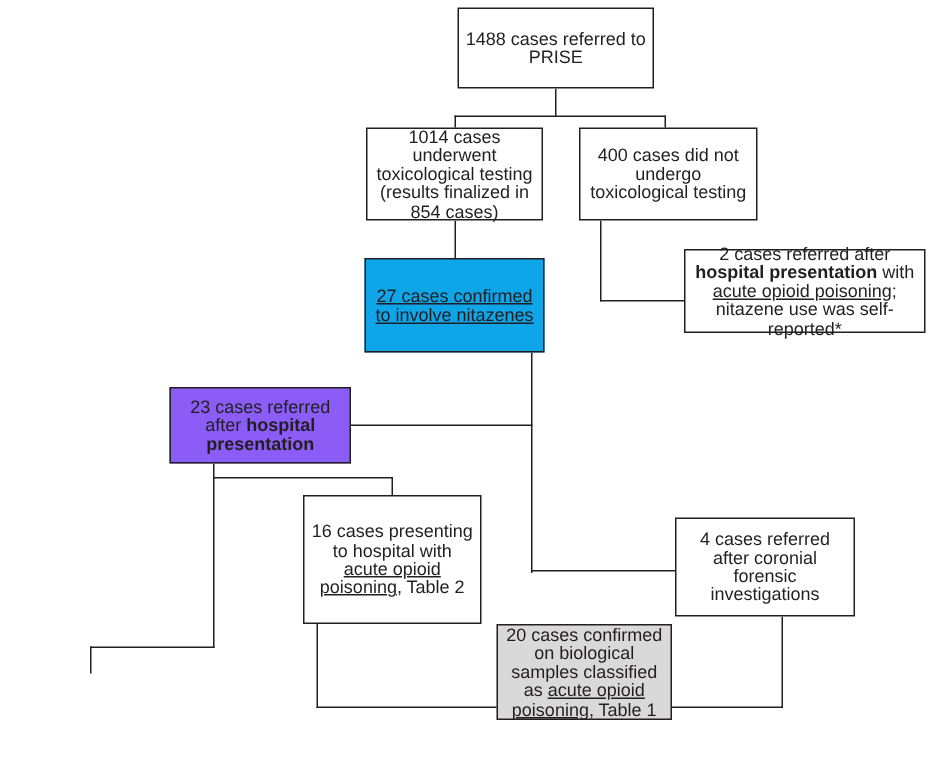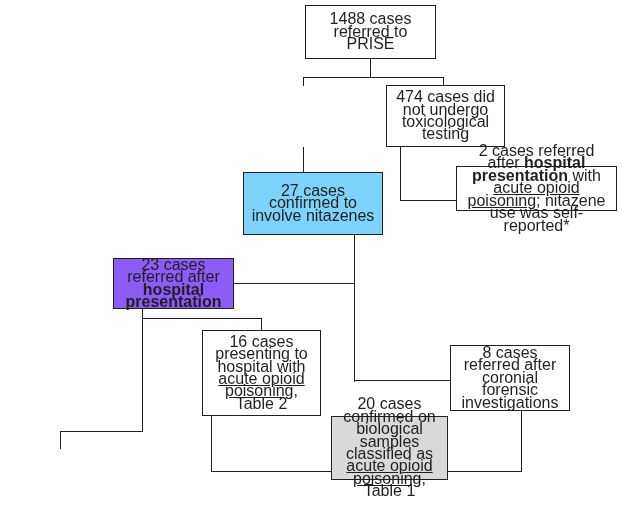--- a/index.html
+++ b/index.html
@@ -18,21 +18,21 @@
   .node {
     position: absolute;
     box-sizing: border-box;
     border: 1.4px solid #231f20;
     background: #ffffff;
     display: flex;
     align-items: center;
     justify-content: center;
     text-align: center;
     color: #231f20;
-    font-size: 16px;
+    font-size: 12px;
     line-height: 12.4px;
     padding: 2px 4px;
   }
   .node.shaded {
     background: #d9d9d9;
   }
   .node .txt {
     display: block;
     width: 100%;
   }
@@ -65,34 +65,37 @@
     <div class="conn v" style="left: 142px; top: 318px; height: 114px; background: rgb(35, 31, 32);"></div>
     <div class="conn h" style="left: 60px; top: 431px; width: 83px; background: rgb(35, 31, 32);"></div>
     <div class="conn v" style="left: 60px; top: 431px; height: 18px; background: rgb(35, 31, 32);"></div>
     <div class="conn v" style="left: 211px; top: 398px; height: 74px; background: rgb(35, 31, 32);"></div>
     <div class="conn h" style="left: 211px; top: 471px; width: 121px; background: rgb(35, 31, 32);"></div>
     <div class="conn v" style="left: 521px; top: 411px; height: 61px; background: rgb(35, 31, 32);"></div>
     <div class="conn h" style="left: 447px; top: 471px; width: 75px; background: rgb(35, 31, 32);"></div>
     <div class="node" style="left: 305px; top: 5px; width: 131px; height: 54px; border-color: rgb(35, 31, 32); background: rgb(255, 255, 255);">
       <span class="txt">1488 cases referred to PRISE</span>
     </div>
+    <div class="node" style="left: 244px; top: 85px; width: 118px; height: 62px; border-color: rgb(35, 31, 32); background: rgb(255, 255, 255);">
+      <span class="txt">1014 cases underwent toxicological testing (results finalized in 854 cases)</span>
+    </div>
     <div class="node" style="left: 386px; top: 85px; width: 119px; height: 62px; border-color: rgb(35, 31, 32); background: rgb(255, 255, 255);">
-      <span class="txt">474 cases did not undergo toxicological testing</span>
+      <span class="txt">400 cases did not undergo toxicological testing</span>
     </div>
-    <div class="node" style="left: 243px; top: 172px; width: 140px; height: 63px; border-color: rgb(35, 31, 32); background: #7dd3fc;">
+    <div class="node" style="left: 243px; top: 172px; width: 120px; height: 63px; border-color: rgb(35, 31, 32); background: #0ea5e9; text-decoration: underline;">
       <span class="txt">27 cases confirmed to involve nitazenes</span>
     </div>
-    <div class="node" style="left: 456px; top: 166px; width: 161px; height: 45px; border-color: rgb(35, 31, 32); background: rgb(255, 255, 255);">
+    <div class="node" style="left: 456px; top: 166px; width: 161px; height: 56px; border-color: rgb(35, 31, 32); background: rgb(255, 255, 255);">
       <span class="txt">2 cases referred after <b>hospital presentation</b> with <u>acute opioid poisoning</u>; nitazene use was self-reported*</span>
     </div>
     <div class="node" style="left: 113px; top: 258px; width: 121px; height: 51px; border-color: rgb(35, 31, 32); background: #8b5cf6;">
       <span class="txt">23 cases referred after <b>hospital presentation</b></span>
     </div>
     <div class="node" style="left: 202px; top: 330px; width: 119px; height: 86px; border-color: rgb(35, 31, 32); background: rgb(255, 255, 255);">
       <span class="txt">16 cases presenting to hospital with <u>acute opioid poisoning</u>, Table 2</span>
     </div>
     <div class="node" style="left: 450px; top: 345px; width: 120px; height: 66px; border-color: rgb(35, 31, 32); background: rgb(255, 255, 255);">
-      <span class="txt">8 cases referred after coronial forensic investigations</span>
+      <span class="txt">4 cases referred after coronial forensic investigations</span>
     </div>
     <div class="node shaded" style="left: 331px; top: 416px; width: 117px; height: 64px; border-color: rgb(35, 31, 32); background: rgb(217, 217, 217);">
       <span class="txt">20 cases confirmed on biological samples classified as <u>acute opioid poisoning</u>, Table 1</span>
     </div>
   </div>
 
 </body></html>

